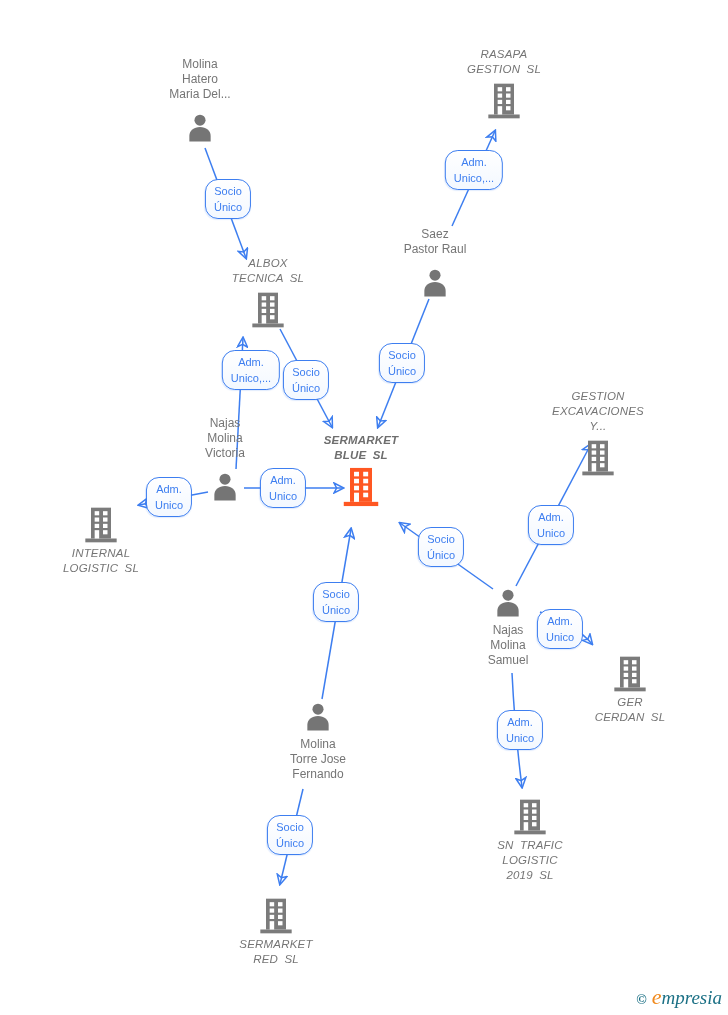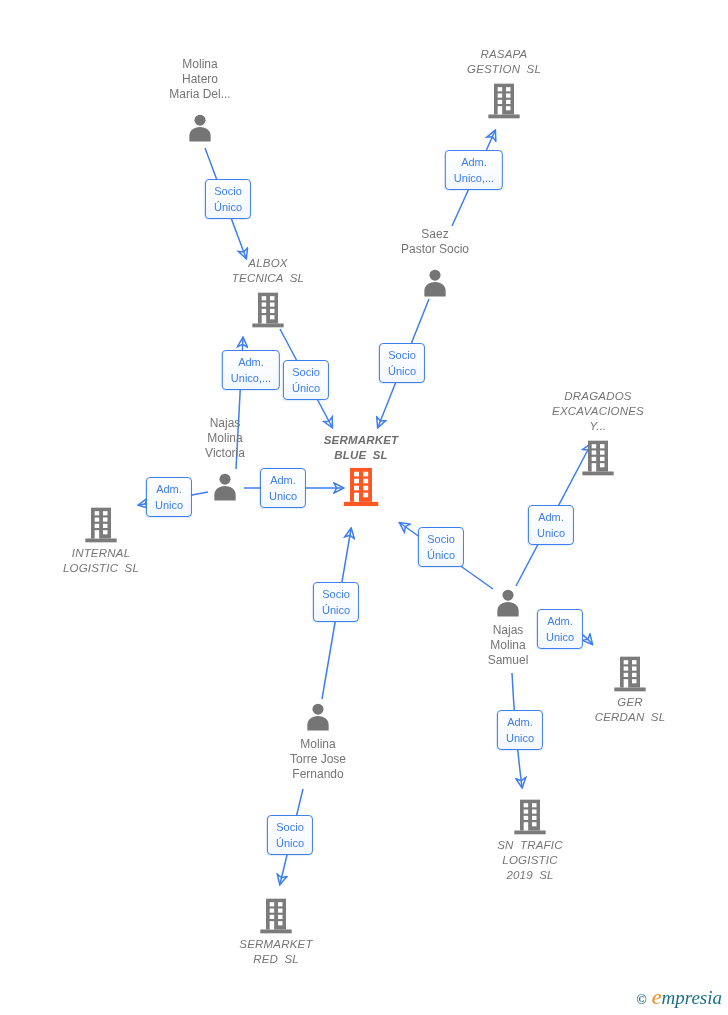--- a/index.html
+++ b/index.html
@@ -27,21 +27,21 @@
   .node.company.below .nlabel{top:21px;}
   .node.focal .nlabel{font-weight:bold;color:#6e6e6e;}
   .person-glyph{fill:#757575;}
   .building-glyph{fill:#7b7b7b;}
   .building-glyph.orange{fill:#ff5722;}
   .win{fill:#ffffff;}
 
   .elabel{
     position:absolute;transform:translate(-50%,-50%);
     background:linear-gradient(#ffffff,#f3f8ff);
-    border:1.5px solid #3d7ef0;border-radius:4px;
+    border:1.5px solid #3d7ef0;border-radius:13px;
     color:#3d7ef0;font-size:11px;line-height:16px;
     padding:3px 8px;text-align:center;white-space:pre-line;
     box-shadow:0 1px 1px rgba(61,126,240,.15);
   }
 
   .brand{
     position:absolute;right:6px;bottom:5px;
     font-family:"Liberation Serif", serif;
     display:flex;align-items:baseline;gap:5px;
   }
@@ -107,21 +107,21 @@
             <rect x="13.2" y="11.3" width="2.7" height="2.5"></rect>
             <rect x="8.2" y="15.1" width="2.7" height="5"></rect>
             <rect x="13.2" y="15.1" width="2.7" height="2.5"></rect>
           </g>
         </svg>
     </span>
   </div>
 
   <div class="node person above" style="left:435px;top:283px">
     <div class="nlabel">Saez
-Pastor Socio</div>
+Pastor Raul</div>
     <span class="icon">
       <svg width="36" height="36" viewBox="0 0 24 24">
           <g class="person-glyph">
             <circle cx="12" cy="6.8" r="3.7"></circle>
             <path d="M12 11.4c-4.1 0-7.1 2.5-7.1 5.9V21h14.2v-3.7c0-3.4-3-5.9-7.1-5.9z"></path>
           </g>
         </svg>
     </span>
   </div>
 
@@ -179,21 +179,21 @@
       <svg width="36" height="36" viewBox="0 0 24 24">
           <g class="person-glyph">
             <circle cx="12" cy="6.8" r="3.7"></circle>
             <path d="M12 11.4c-4.1 0-7.1 2.5-7.1 5.9V21h14.2v-3.7c0-3.4-3-5.9-7.1-5.9z"></path>
           </g>
         </svg>
     </span>
   </div>
 
   <div class="node company above" style="left:598px;top:458px">
-    <div class="nlabel">DRAGADOS
+    <div class="nlabel">GESTION
 EXCAVACIONES
 Y...</div>
     <span class="icon">
       <svg width="40" height="40" viewBox="0 0 24 24">
           <g class="building-glyph">
             <rect x="2.6" y="20.1" width="18.8" height="2.3"></rect>
             <rect x="6" y="1.6" width="12" height="18.5"></rect>
           </g>
           <g class="win">
             <rect x="8.2" y="3.7" width="2.7" height="2.5"></rect>

